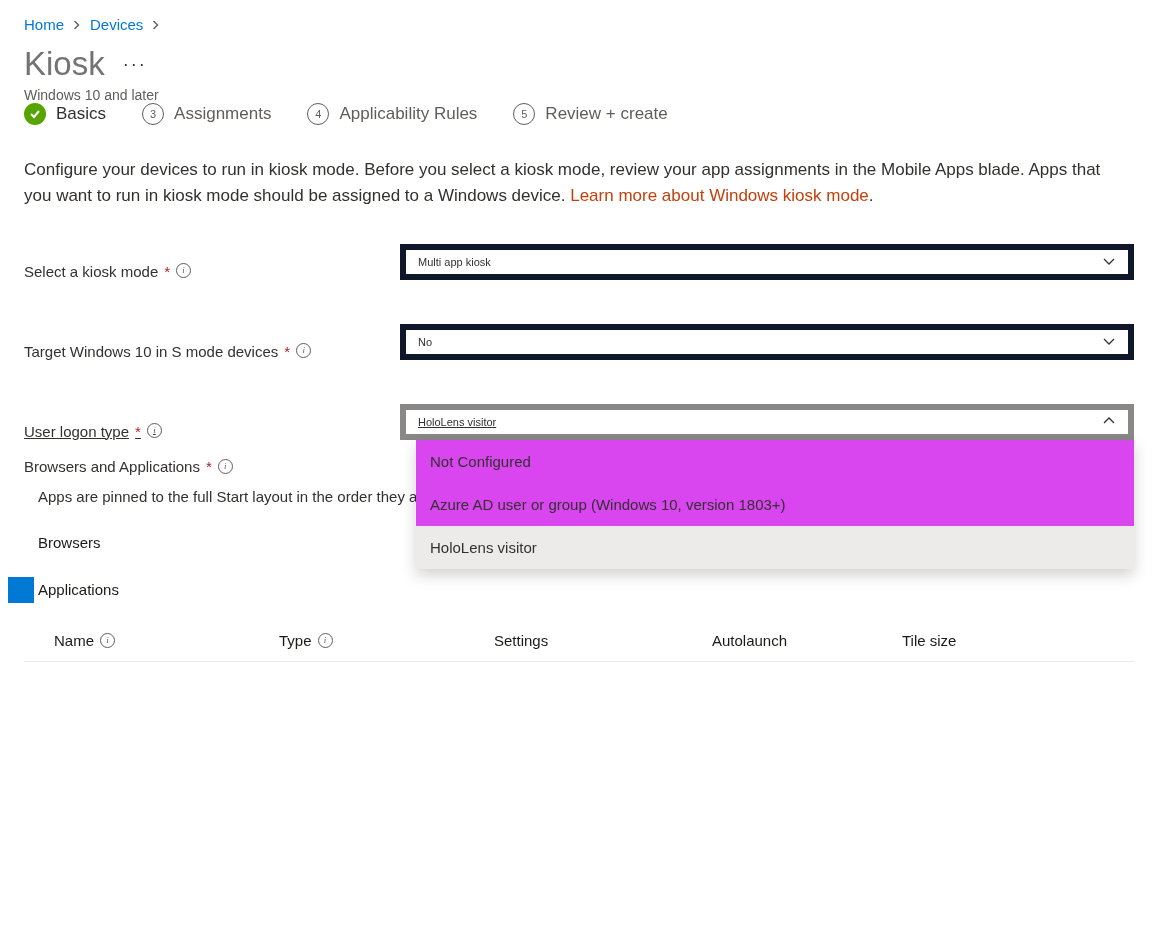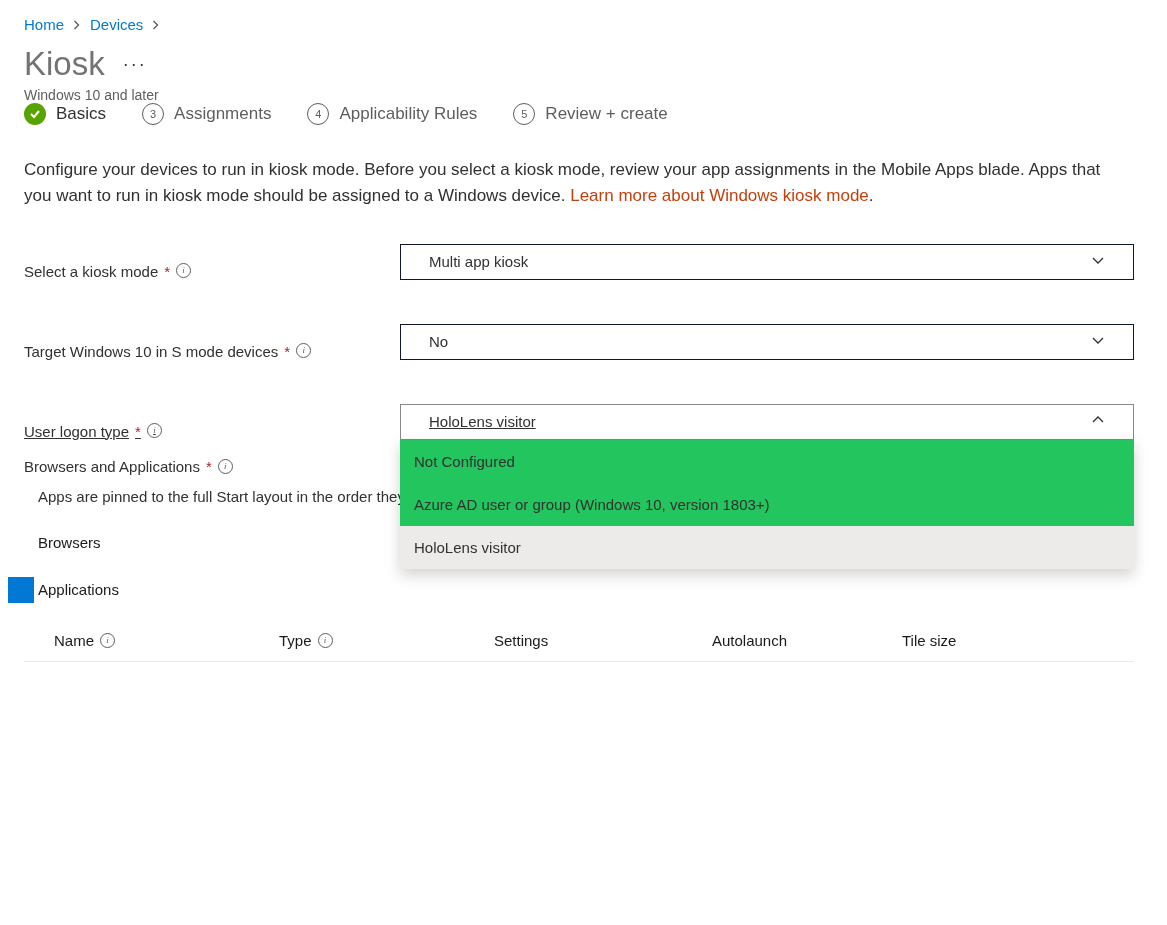--- a/index.html
+++ b/index.html
@@ -91,37 +91,37 @@
       border-radius: 50%;
       font-size: 9px;
       color: #605e5c;
       font-style: italic;
       font-family: Georgia, serif;
       cursor: pointer;
     }
     .form-field-col { flex: 1; position: relative; }
     .select-box {
       width: 100%;
-      border: 1px solid #0f172a;
+      border: 6px solid #0f172a;
       height: 36px;
       display: flex;
       align-items: center;
-      padding: 0 28px;
-      font-size: 15px;
+      padding: 0 12px;
+      font-size: 11px;
       cursor: pointer;
       background: #fff;
       justify-content: space-between;
     }
     .select-box.open { border-color: #8a8886; }
     .chev svg { width: 14px; height: 14px; }
 
     .dropdown-list {
       position: absolute;
-      top: 36px; left: 0; right: 0;
-      background: #22c55e;
+      top: 36px; left: 16px; right: 0;
+      background: #d946ef;
       box-shadow: 0 6px 14px rgba(0,0,0,0.18);
       z-index: 10;
     }
     .dropdown-item {
       padding: 13px 14px;
       font-size: 15px;
       cursor: pointer;
       color: #323130;
     }
     .dropdown-item.selected { background: #edebe9; }

